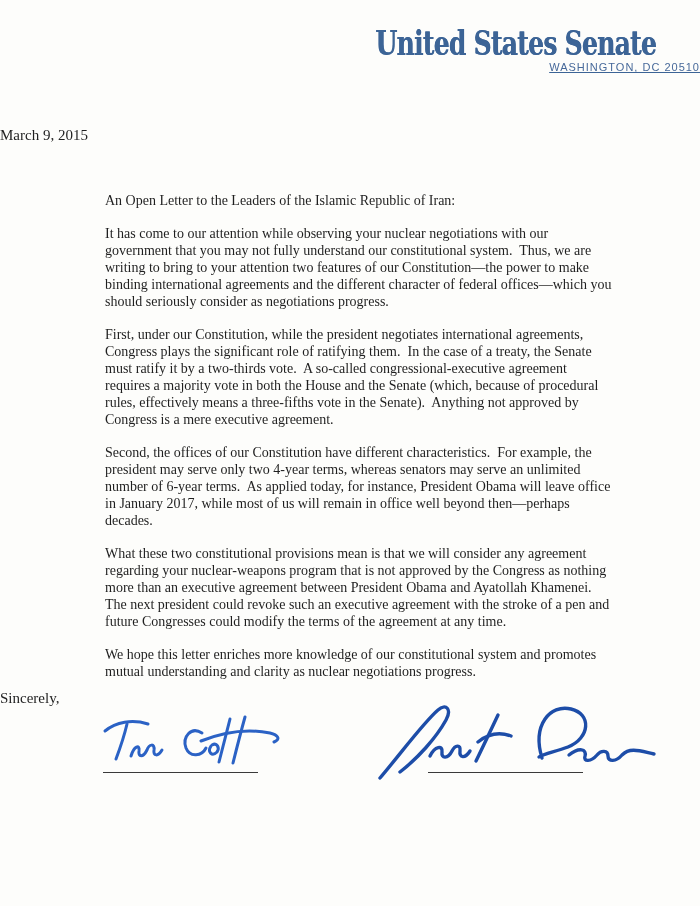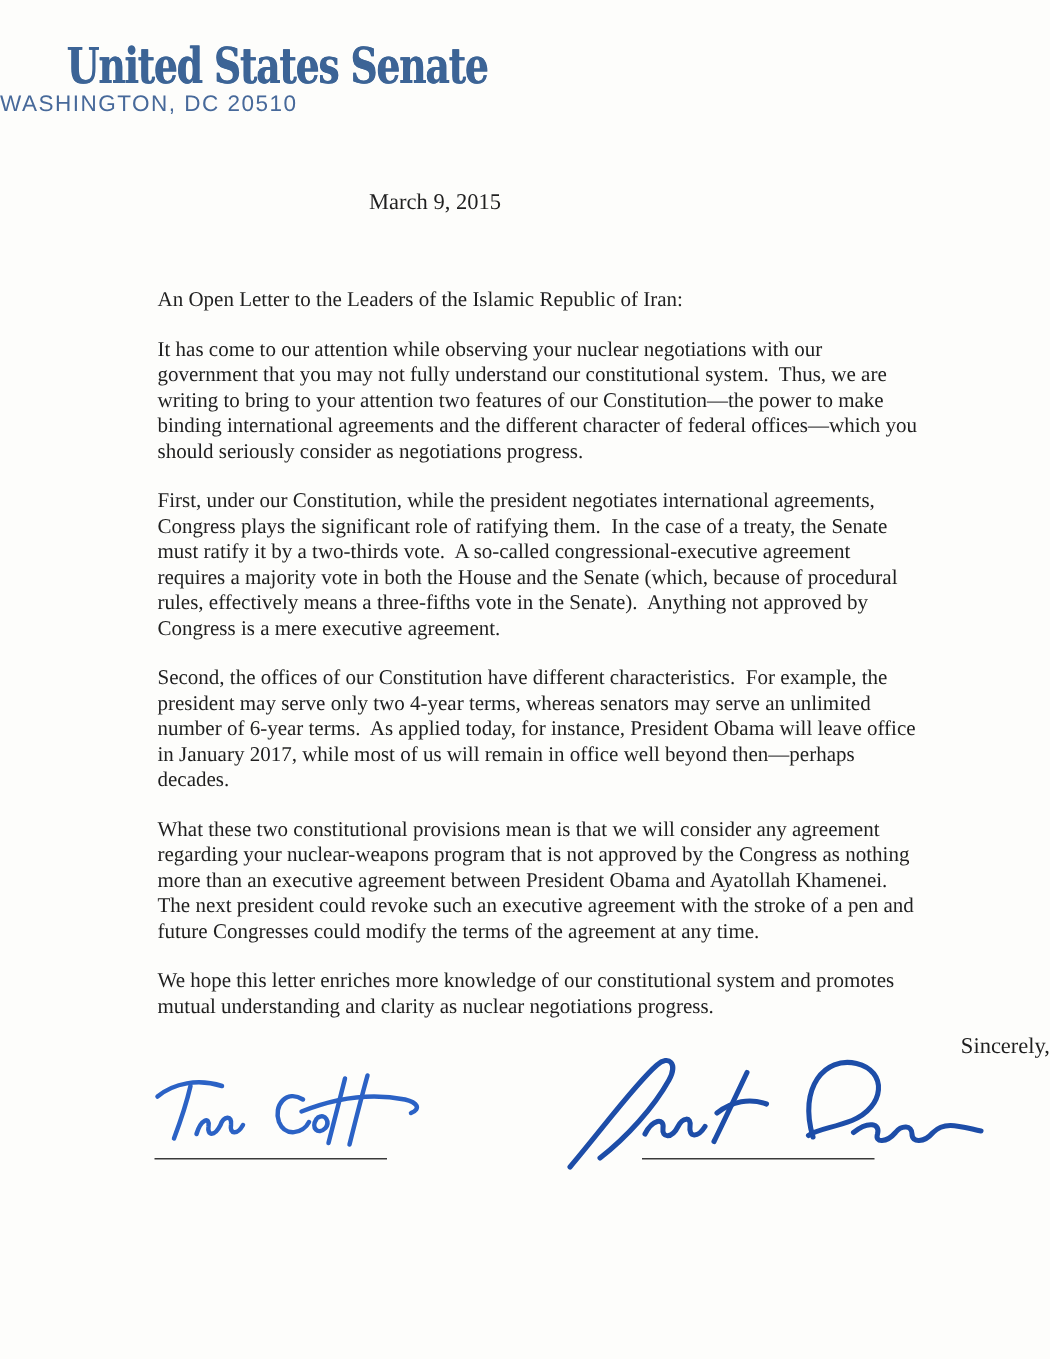--- a/index.html
+++ b/index.html
@@ -11,63 +11,64 @@
   .page{
     position:relative;
     width:700px;height:906px;
     background:#fdfdfb;
     overflow:hidden;
     color:#1f1f1f;
   }
   
   .letterhead{
     position:absolute;top:28px;left:0;width:700px;
-    text-align:left;
+    text-align:right;
     color:#3c6496;
+    text-decoration:underline;
   }
   .lh-title{
     display:inline-block;
     font-family:"DejaVu Serif","Liberation Serif",serif;
     font-weight:bold;
     font-size:33px;
     line-height:32px;
     letter-spacing:-1px;
     transform:scaleX(0.76);
     transform-origin:center;
     text-shadow:0.5px 0 0 #3c6496;
     white-space:nowrap;
   }
   .lh-address{
     margin-top:1px;
     font-family:"Liberation Sans","DejaVu Sans",sans-serif;
-    font-size:15px;
+    font-size:11px;
     letter-spacing:1px;
     color:#47699a;
   }
   
   .date{
     position:absolute;top:127px;left:0;width:580px;
-    text-align:center;
+    text-align:left;
     font-size:15px;
   }
   
   .letter-body{
     position:absolute;top:176px;left:105px;width:508px;
   }
   .letter-body p{
     margin:16px 0 12px 0;
     font-size:14px;
     line-height:17px;
     white-space:pre-wrap;
   }
   .salutation{margin-bottom:13px;}
   
   .closing{
     position:absolute;top:690px;left:0;width:700px;
-    text-align:right;
+    text-align:left;
     font-size:15px;
   }
   
   .sig{position:absolute;}
   .sig-cotton{left:98px;top:712px;width:190px;height:62px;}
   .sig-perdue{left:372px;top:700px;width:290px;height:85px;}
   .sig-line{
     position:absolute;
     height:1.4px;
     background:#3a3a3a;

